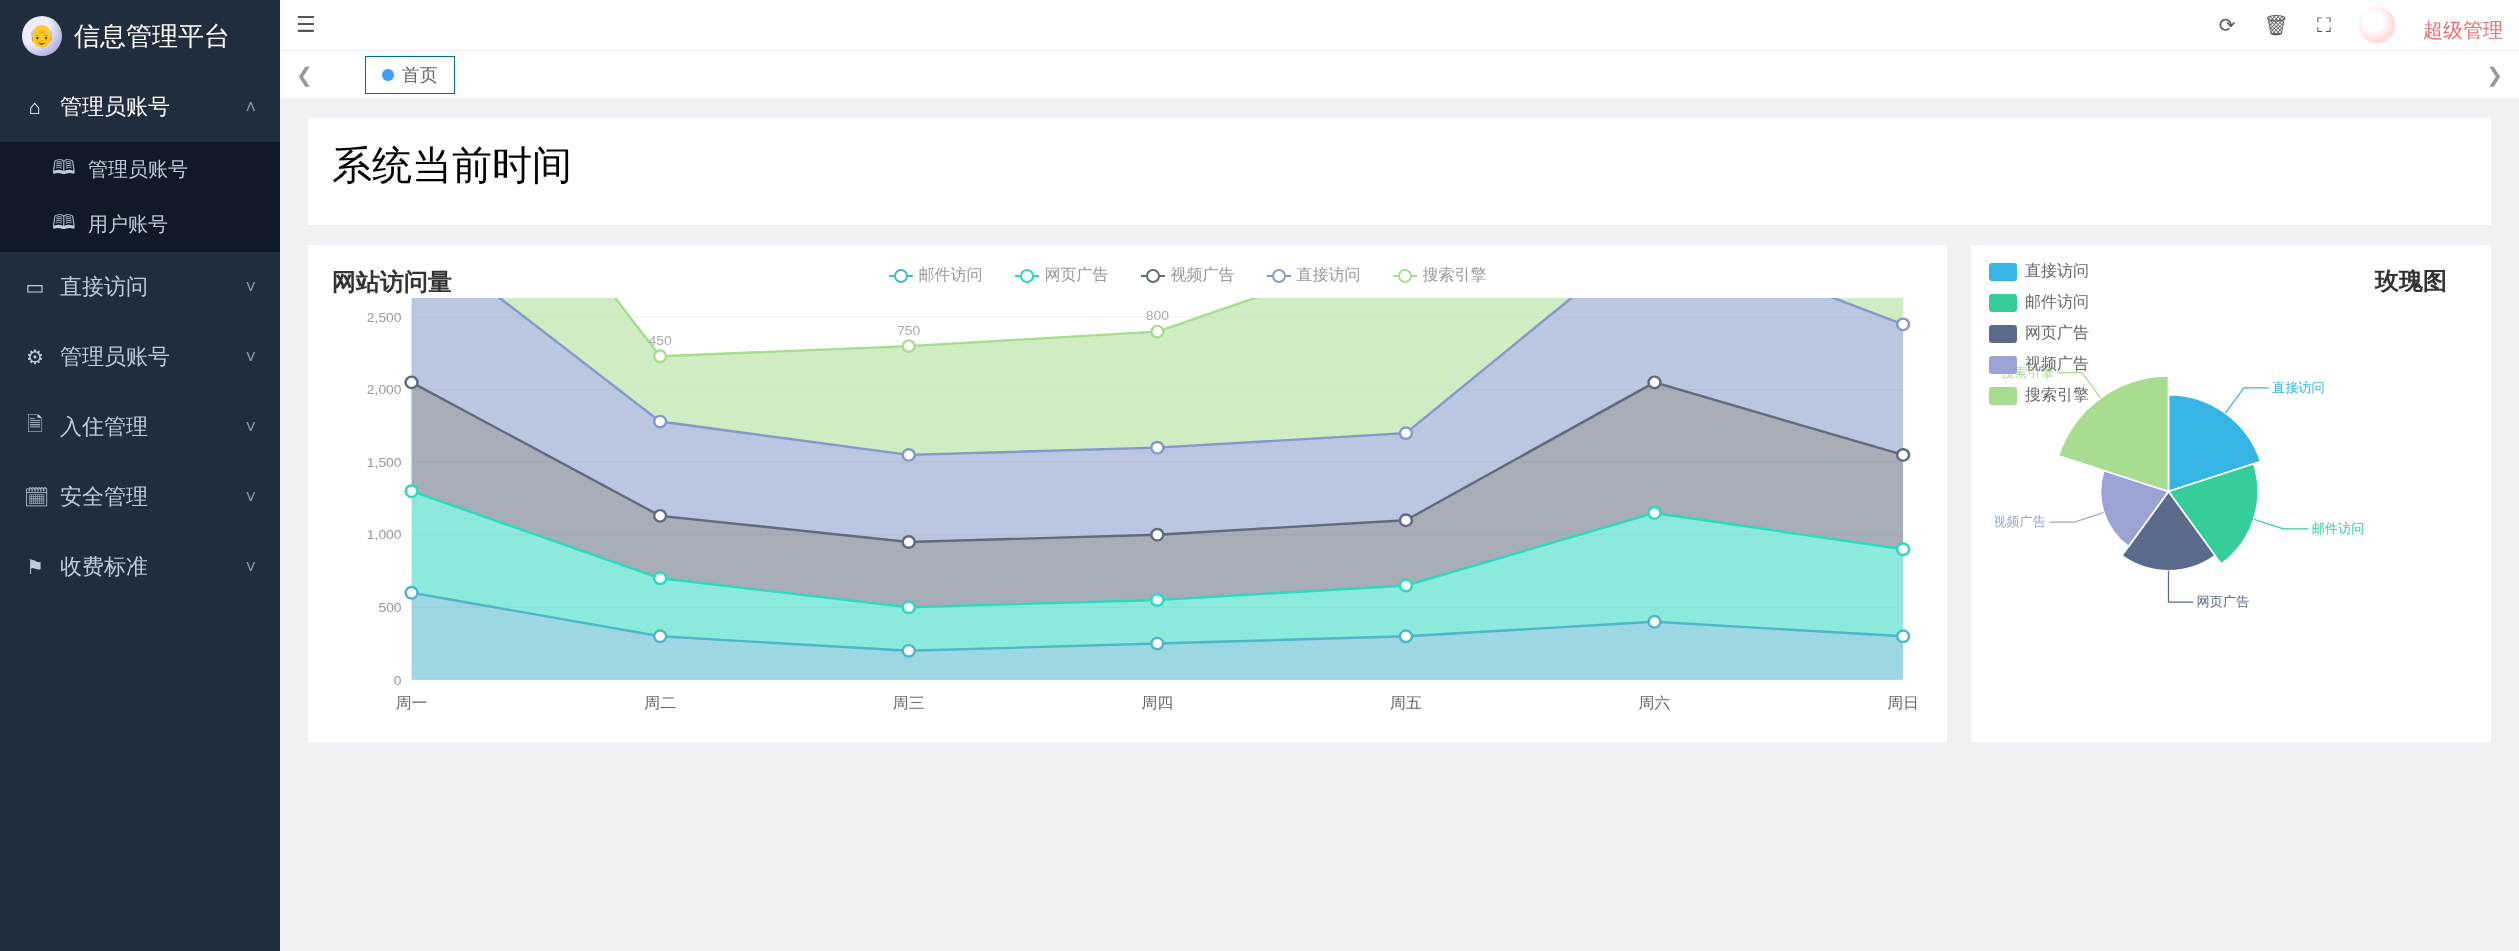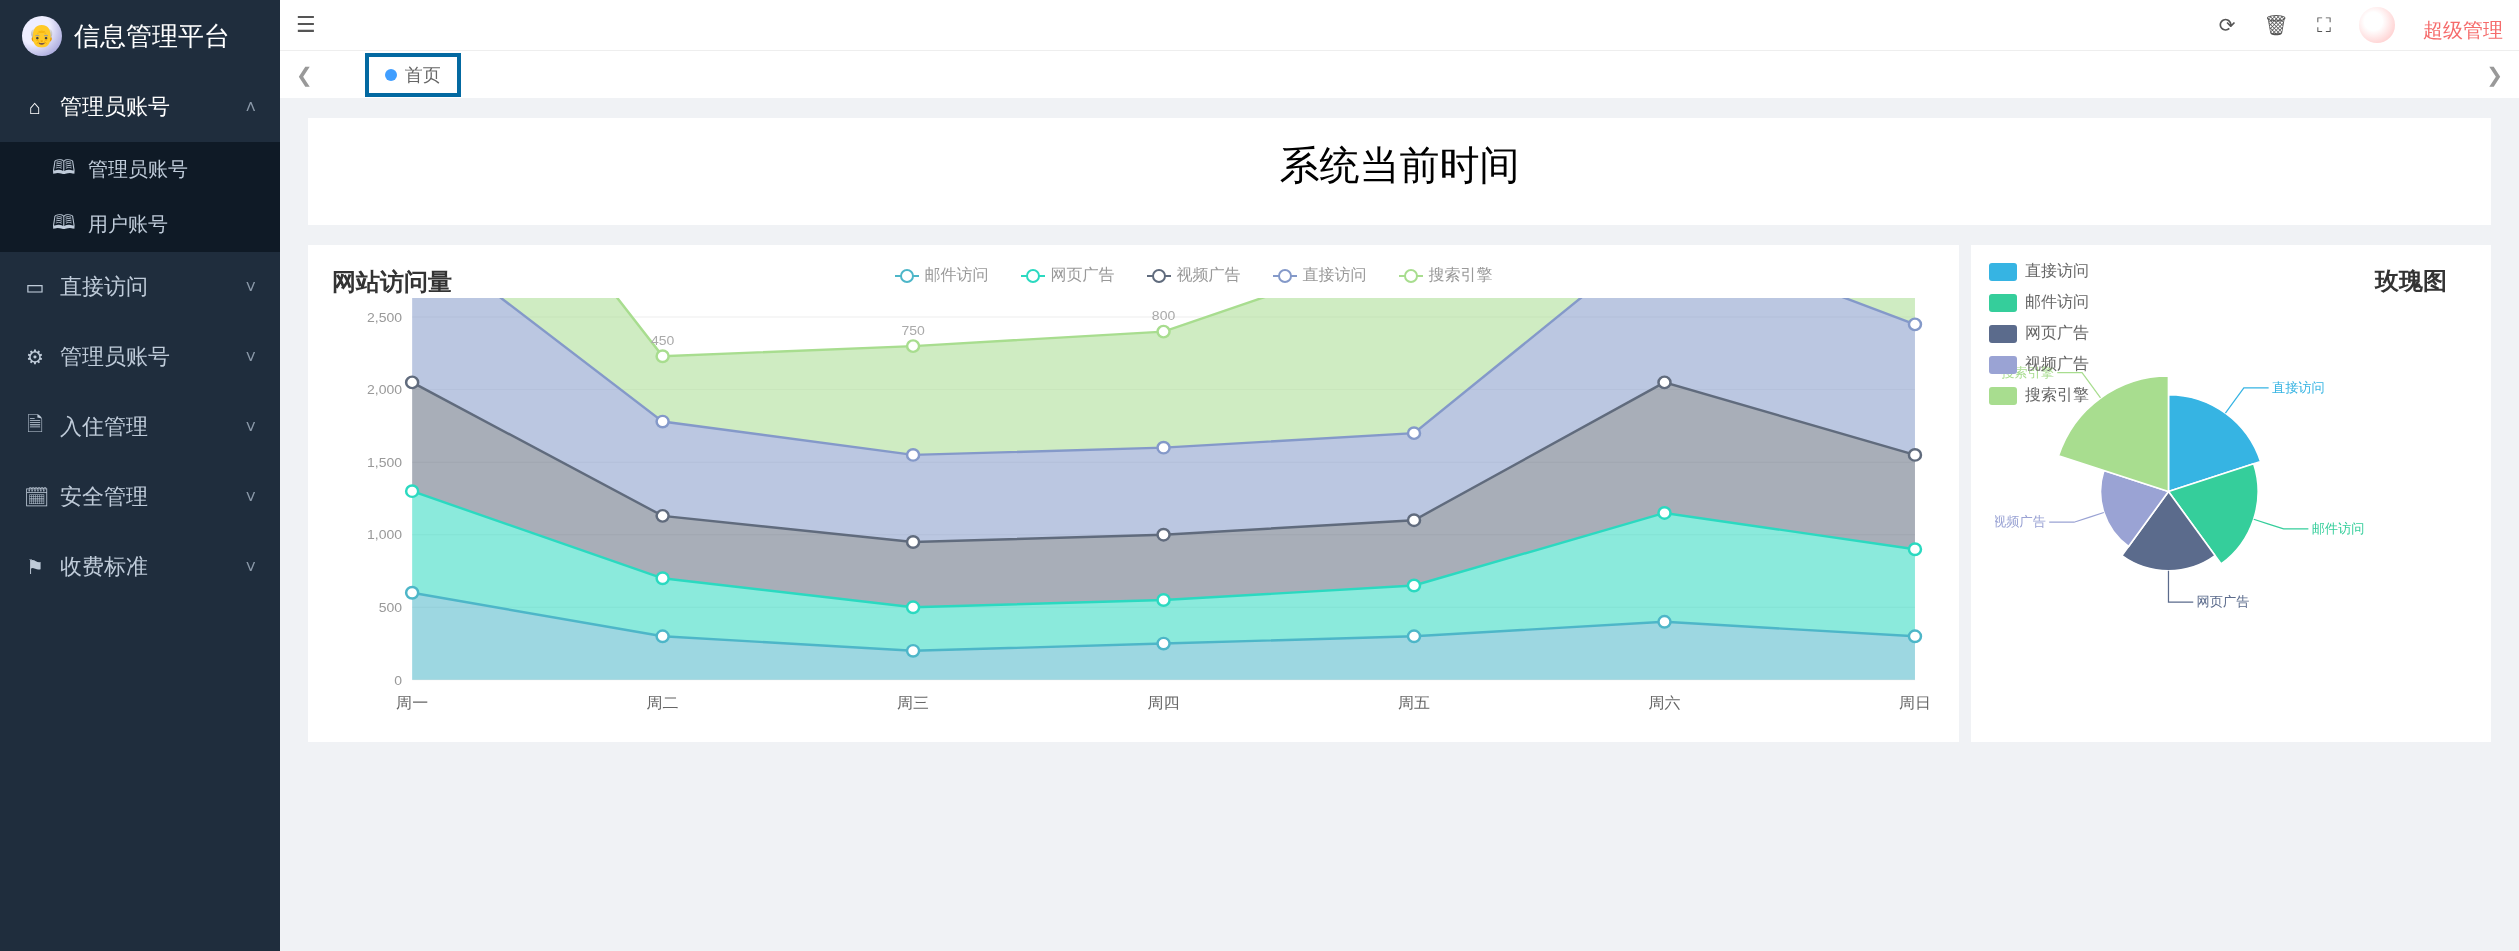--- a/index.html
+++ b/index.html
@@ -23,30 +23,30 @@
 .topbar { height: 50px; background: #fff; display: flex; align-items: center; padding: 0 16px; gap: 16px; }
 .hamburger { cursor: pointer; font-size: 22px; color: #555; }
 .top-actions { margin-left: auto; display: flex; align-items: center; gap: 28px; color: #555; font-size: 20px; }
 .top-actions .act { cursor: pointer; }
 .user-ava { width: 36px; height: 36px; border-radius: 50%; background: radial-gradient(circle at 40% 40%, #fff 30%, #fbb 100%); }
 .user-name { color: #f56c6c; font-size: 20px; margin-top: 10px; }
 
 .tabs { height: 48px; background: #fff; border-top: 1px solid #eee; display: flex; align-items: center; padding: 0 12px; gap: 8px; position: relative; }
 .tab-arrow { cursor: pointer; color: #999; font-size: 20px; padding: 4px; }
 .tab-arrow.right { margin-left: auto; }
-.tab { display: flex; align-items: center; gap: 8px; padding: 6px 16px; border: 4px solid #0369a1; color: #666; font-size: 18px; cursor: pointer; margin-left: 40px; }
+.tab { display: flex; align-items: center; gap: 8px; padding: 6px 16px; border: 1px solid #0369a1; color: #666; font-size: 18px; cursor: pointer; margin-left: 40px; }
 .tab .dot { width: 12px; height: 12px; border-radius: 50%; background: #409eff; }
 
 .content { flex: 1; padding: 20px 28px; overflow: auto; display: flex; flex-direction: column; gap: 20px; }
 .card { background: #fff; padding: 20px 24px; }
-.time-card { text-align: center; }
+.time-card { text-align: left; }
 .time-title { font-size: 40px; margin-bottom: 12px; }
 .time-value { font-size: 38px; }
 
-.row { display: flex; gap: 12px; justify-content: flex-end; }
+.row { display: flex; gap: 24px; justify-content: flex-end; }
 .chart-card { position: relative; }
 .chart-card.main-chart { flex: 1; }
 .chart-card.rose { width: 520px; }
 .chart-title { font-size: 24px; font-weight: 600; color: #333; float: left; }
 .rose .chart-title { float: right; margin-right: 20px; font-family: Liberation Serif, serif; }
 
 
 .line-legend { display: flex; justify-content: center; gap: 32px; font-size: 16px; color: #999; margin-bottom: 12px; }
 .line-legend .lg { display: flex; align-items: center; gap: 6px; cursor: pointer; }
 .lg-sym { display:inline-flex; align-items:center; }

